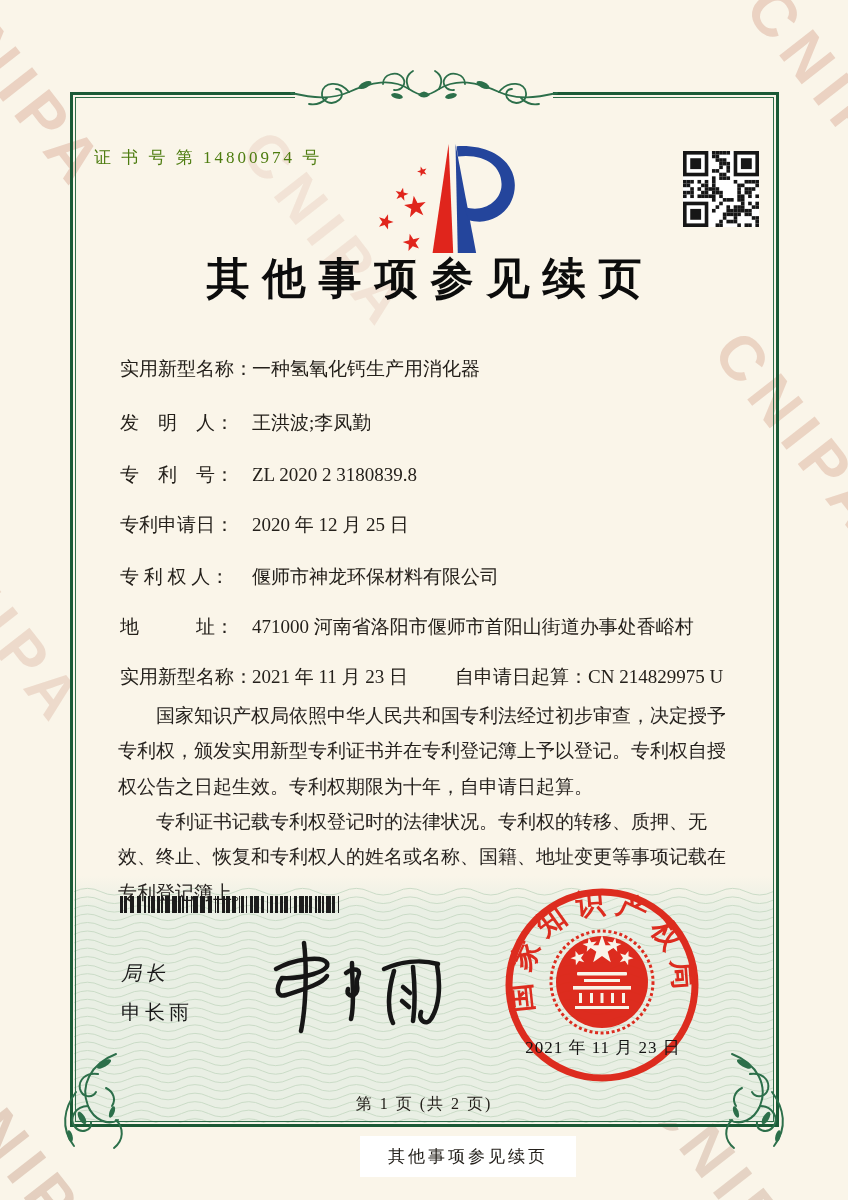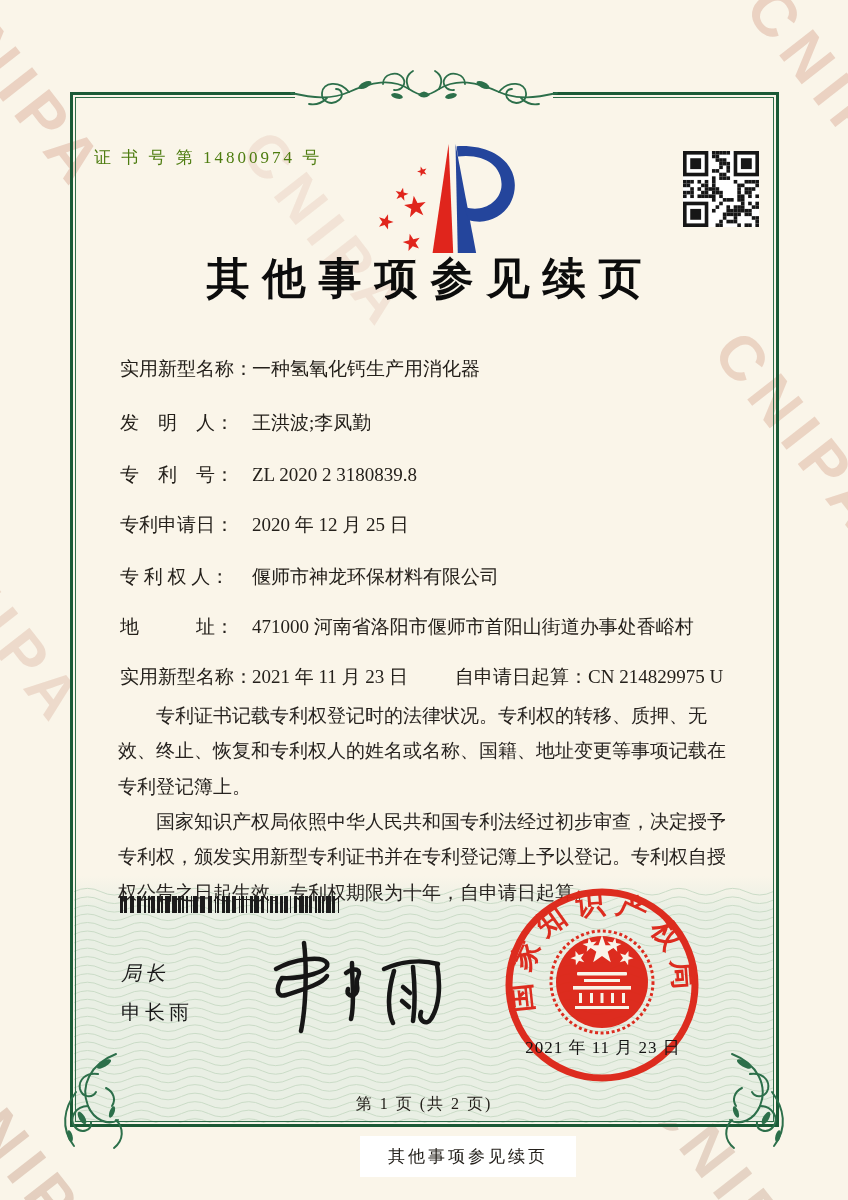--- a/index.html
+++ b/index.html
@@ -336,22 +336,22 @@
     <span class="lbl">地　　　址：</span><span class="val">471000 河南省洛阳市偃师市首阳山街道办事处香峪村</span>
   </div>
   <div class="row" style="top:664px">
     <span class="lbl">实用新型名称：</span><span class="val">2021 年 11 月 23 日</span>
   </div>
   <div class="row2" style="top:664px">
     <span>自申请日起算：</span><span>CN 214829975 U</span>
   </div>
 
   <div class="paras">
+    <p>国家知识产权局依照中华人民共和国专利法经过初步审查，决定授予专利权，颁发实用新型专利证书并在专利登记簿上予以登记。专利权自授权公告之日起生效。专利权期限为十年，自申请日起算。</p>
     <p>专利证书记载专利权登记时的法律状况。专利权的转移、质押、无效、终止、恢复和专利权人的姓名或名称、国籍、地址变更等事项记载在专利登记簿上。</p>
-    <p>国家知识产权局依照中华人民共和国专利法经过初步审查，决定授予专利权，颁发实用新型专利证书并在专利登记簿上予以登记。专利权自授权公告之日起生效。专利权期限为十年，自申请日起算。</p>
   </div>
 
   <div class="barcode" id="barcode"><span style="display:inline-block;height:17px;background:#1c1c1c;width:3px;margin-right:1.3px"></span><span style="display:inline-block;height:17px;background:#1c1c1c;width:3px;margin-right:2.6px"></span><span style="display:inline-block;height:17px;background:#1c1c1c;width:4.5px;margin-right:2.6px"></span><span style="display:inline-block;height:17px;background:#1c1c1c;width:4.5px;margin-right:2.6px"></span><span style="display:inline-block;height:17px;background:#1c1c1c;width:1.5px;margin-right:2.6px"></span><span style="display:inline-block;height:17px;background:#1c1c1c;width:1.5px;margin-right:1.3px"></span><span style="display:inline-block;height:17px;background:#1c1c1c;width:4.5px;margin-right:1.3px"></span><span style="display:inline-block;height:17px;background:#1c1c1c;width:3px;margin-right:1.3px"></span><span style="display:inline-block;height:17px;background:#1c1c1c;width:1.5px;margin-right:2.6px"></span><span style="display:inline-block;height:17px;background:#1c1c1c;width:4.5px;margin-right:2.6px"></span><span style="display:inline-block;height:17px;background:#1c1c1c;width:4.5px;margin-right:1.3px"></span><span style="display:inline-block;height:17px;background:#1c1c1c;width:3px;margin-right:1.3px"></span><span style="display:inline-block;height:17px;background:#1c1c1c;width:1.5px;margin-right:2.6px"></span><span style="display:inline-block;height:17px;background:#1c1c1c;width:1.5px;margin-right:2.6px"></span><span style="display:inline-block;height:17px;background:#1c1c1c;width:1.5px;margin-right:1.3px"></span><span style="display:inline-block;height:17px;background:#1c1c1c;width:4.5px;margin-right:2.6px"></span><span style="display:inline-block;height:17px;background:#1c1c1c;width:4.5px;margin-right:2.6px"></span><span style="display:inline-block;height:17px;background:#1c1c1c;width:4.5px;margin-right:2.6px"></span><span style="display:inline-block;height:17px;background:#1c1c1c;width:1.5px;margin-right:1.3px"></span><span style="display:inline-block;height:17px;background:#1c1c1c;width:1.5px;margin-right:2.6px"></span><span style="display:inline-block;height:17px;background:#1c1c1c;width:3px;margin-right:1.3px"></span><span style="display:inline-block;height:17px;background:#1c1c1c;width:4.5px;margin-right:1.3px"></span><span style="display:inline-block;height:17px;background:#1c1c1c;width:4.5px;margin-right:2.6px"></span><span style="display:inline-block;height:17px;background:#1c1c1c;width:1.5px;margin-right:1.3px"></span><span style="display:inline-block;height:17px;background:#1c1c1c;width:3px;margin-right:1.3px"></span><span style="display:inline-block;height:17px;background:#1c1c1c;width:1.5px;margin-right:2.6px"></span><span style="display:inline-block;height:17px;background:#1c1c1c;width:3px;margin-right:1.3px"></span><span style="display:inline-block;height:17px;background:#1c1c1c;width:4.5px;margin-right:2.6px"></span><span style="display:inline-block;height:17px;background:#1c1c1c;width:3px;margin-right:2.6px"></span><span style="display:inline-block;height:17px;background:#1c1c1c;width:1.5px;margin-right:1.3px"></span><span style="display:inline-block;height:17px;background:#1c1c1c;width:3px;margin-right:2.6px"></span><span style="display:inline-block;height:17px;background:#1c1c1c;width:3px;margin-right:1.3px"></span><span style="display:inline-block;height:17px;background:#1c1c1c;width:3px;margin-right:1.3px"></span><span style="display:inline-block;height:17px;background:#1c1c1c;width:4.5px;margin-right:1.3px"></span><span style="display:inline-block;height:17px;background:#1c1c1c;width:1.5px;margin-right:2.6px"></span><span style="display:inline-block;height:17px;background:#1c1c1c;width:3px;margin-right:2.6px"></span><span style="display:inline-block;height:17px;background:#1c1c1c;width:4.5px;margin-right:1.3px"></span><span style="display:inline-block;height:17px;background:#1c1c1c;width:3px;margin-right:1.3px"></span><span style="display:inline-block;height:17px;background:#1c1c1c;width:3px;margin-right:2.6px"></span><span style="display:inline-block;height:17px;background:#1c1c1c;width:1.5px;margin-right:1.3px"></span><span style="display:inline-block;height:17px;background:#1c1c1c;width:3px;margin-right:1.3px"></span><span style="display:inline-block;height:17px;background:#1c1c1c;width:1.5px;margin-right:2.6px"></span><span style="display:inline-block;height:17px;background:#1c1c1c;width:4.5px;margin-right:1.3px"></span><span style="display:inline-block;height:17px;background:#1c1c1c;width:3px;margin-right:2.6px"></span><span style="display:inline-block;height:17px;background:#1c1c1c;width:1.5px;margin-right:1.3px"></span></div>
 
   <div class="signer-title">局长</div>
   <div class="signer-name">申长雨</div>
 
   <svg class="signature" viewBox="0 0 200 110">
     <g stroke="#161616" stroke-width="4.5" fill="none" stroke-linecap="round" stroke-linejoin="round">
       <path d="M28,40 C46,30 74,26 79,34 C83,43 52,50 34,49 C27,60 29,69 38,66 C57,60 74,55 79,47"></path>

